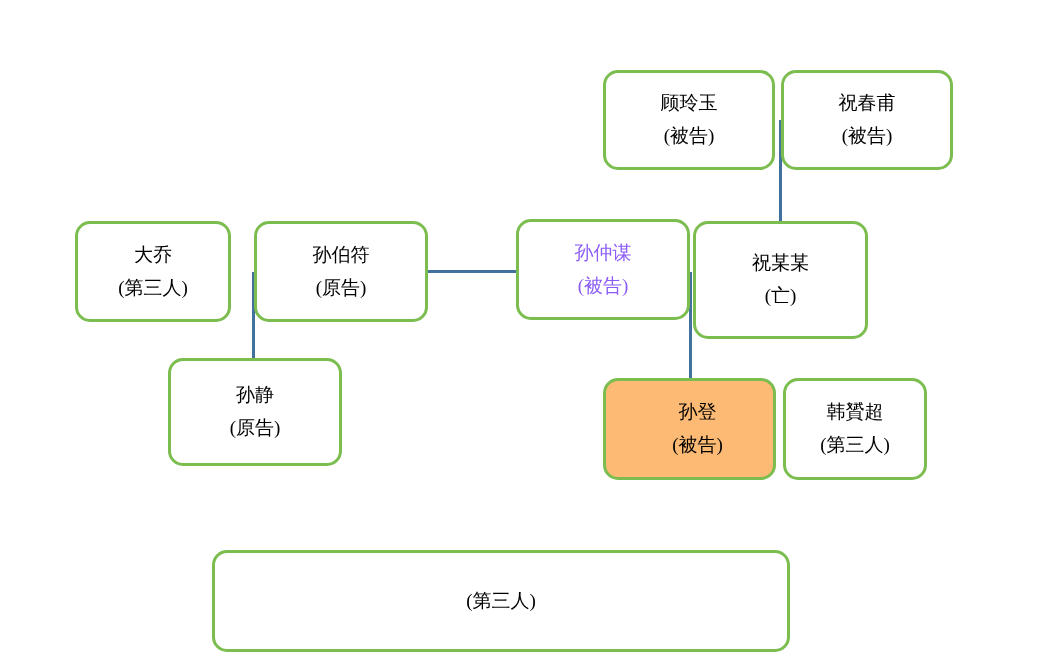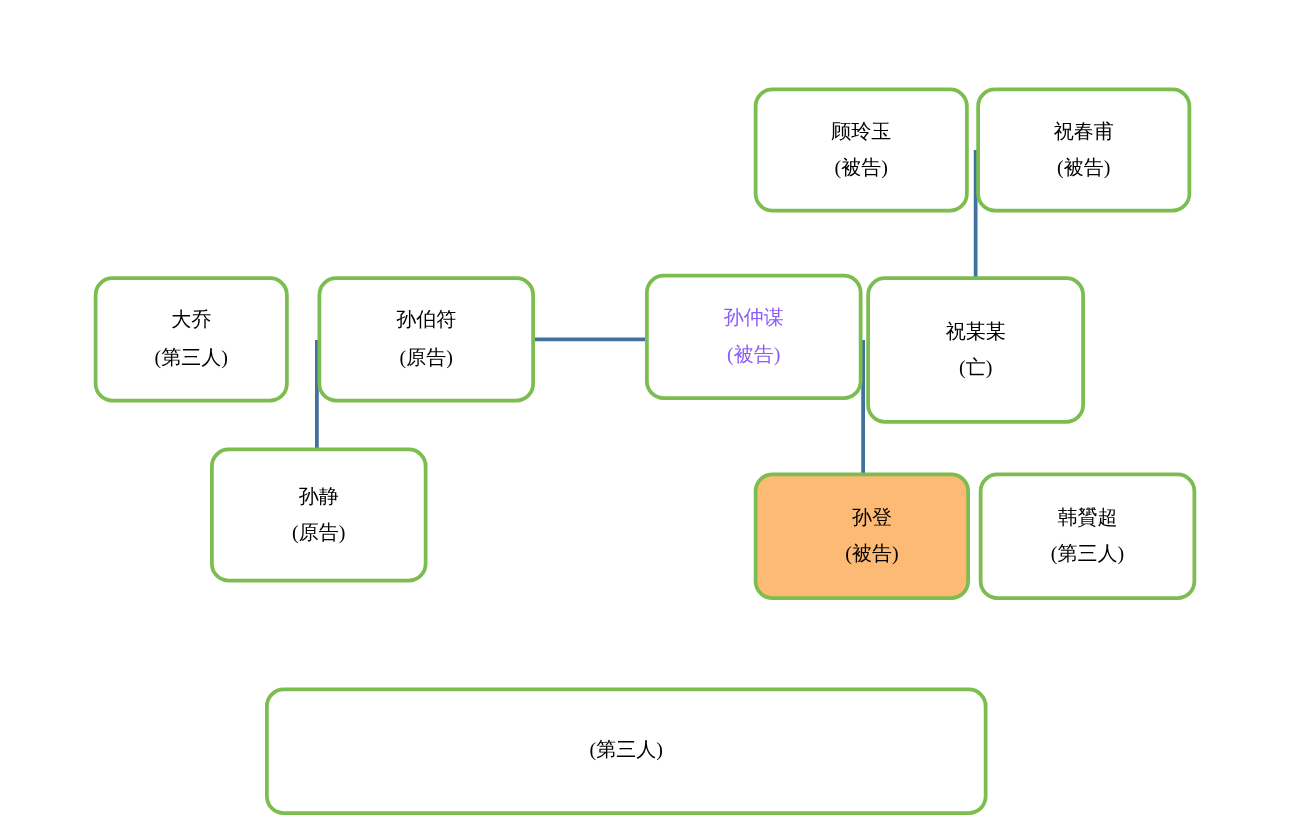--- a/index.html
+++ b/index.html
@@ -31,21 +31,21 @@
     box-sizing: border-box;
     display: flex;
     flex-direction: column;
     align-items: center;
     justify-content: center;
     gap: 10px;
     color: #000000;
     text-align: center;
   }
   .node .line1, .node .line2 {
-    font-size: 16px;
+    font-size: 19px;
     line-height: 1.2;
     white-space: nowrap;
     font-family: Liberation Serif, serif;
   }
 </style>
 </head>
 <body>
 
 <div id="canvas" style="background: rgb(255, 255, 255);">
     <div class="connector vertical" style="background: rgb(65, 113, 156); left: 779px; top: 120px; height: 152px;"></div>
@@ -77,20 +77,20 @@
       <div class="line2">(亡)</div>
     </div>
     <div class="node" style="left: 168px; top: 358px; width: 174px; height: 108px; border-color: rgb(123, 189, 78); background: rgb(255, 255, 255); color: rgb(0, 0, 0);">
       <div class="line1">孙静</div>
       <div class="line2">(原告)</div>
     </div>
     <div class="node" style="left: 603px; top: 378px; width: 173px; height: 102px; border-color: rgb(123, 189, 78); background: #fdba74; color: rgb(0, 0, 0); padding-left: 16px;">
       <div class="line1">孙登</div>
       <div class="line2">(被告)</div>
     </div>
-    <div class="node" style="left: 783px; top: 378px; width: 174px; height: 102px; border-color: rgb(123, 189, 78); background: rgb(255, 255, 255); color: rgb(0, 0, 0);">
+    <div class="node" style="left: 783px; top: 378px; width: 144px; height: 102px; border-color: rgb(123, 189, 78); background: rgb(255, 255, 255); color: rgb(0, 0, 0);">
       <div class="line1">韩贇超</div>
       <div class="line2">(第三人)</div>
     </div>
     <div class="node" style="left: 212px; top: 550px; width: 578px; height: 102px; border-color: rgb(123, 189, 78); background: rgb(255, 255, 255); color: rgb(0, 0, 0);">
       <div class="line2">(第三人)</div>
     </div>
   </div>
 
 </body></html>

